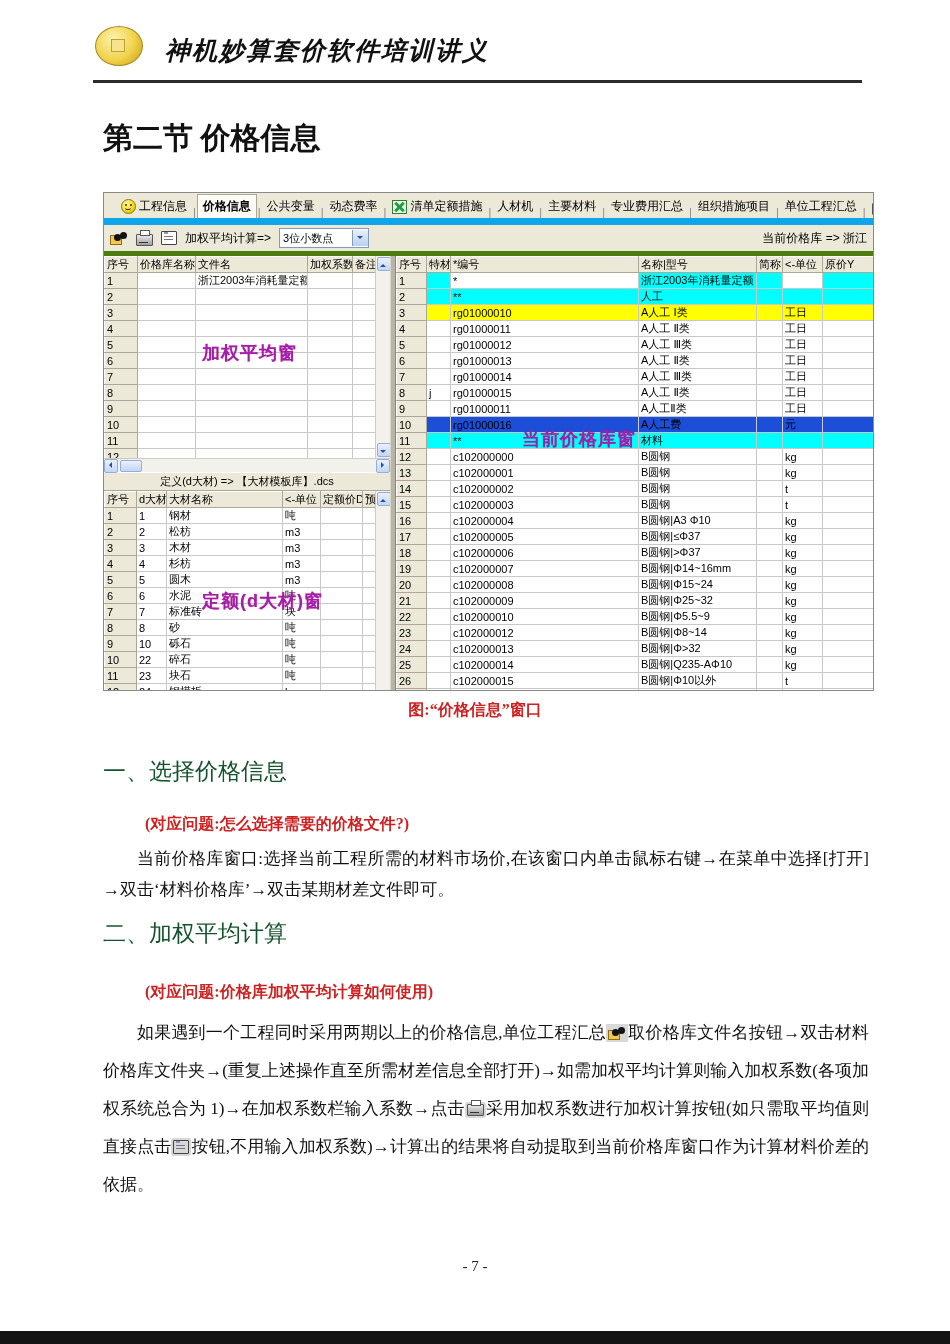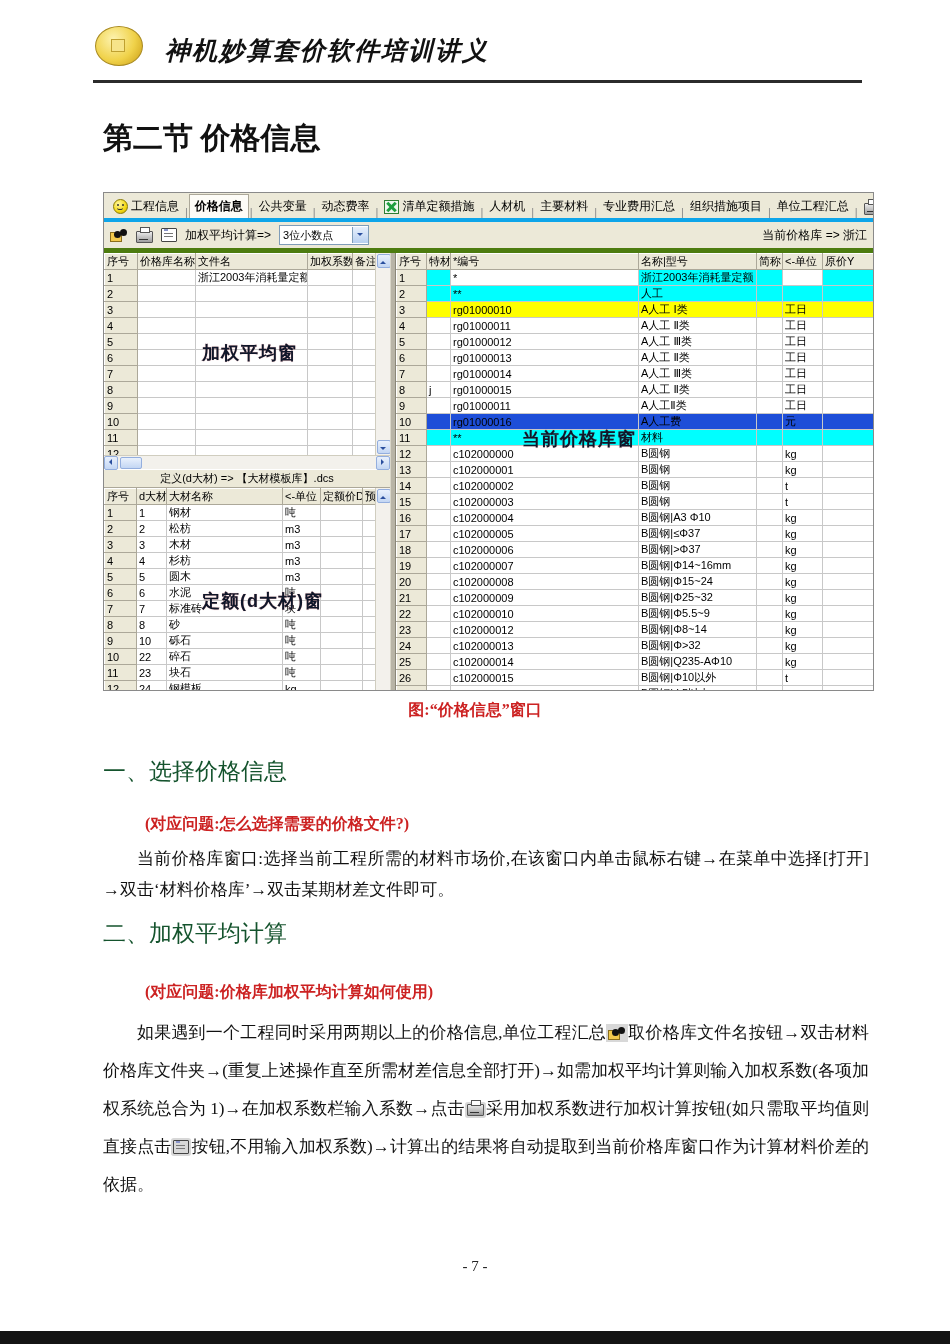--- a/index.html
+++ b/index.html
@@ -15,22 +15,22 @@
     background:#f6e48a;border:1px solid #bfa030;}
   .doc-title{position:absolute;left:56px;top:10px;font-size:25px;font-weight:bold;font-style:italic;
     letter-spacing:2px;color:#111;margin-left:16px;}
   .header-rule{position:absolute;left:93px;top:80px;width:769px;height:3px;background:#2b2b2b;}
   
   .section-title{position:absolute;left:103px;top:118px;font-size:30px;font-weight:bold;color:#111;}
   
   .app{position:absolute;left:103px;top:192px;width:769px;height:497px;background:#ece9d8;
     border:1px solid #8a8a8a;overflow:hidden;font-family:"Liberation Sans","DejaVu Sans",sans-serif;
     font-size:11px;color:#000;}
-  .tabbar{height:25px;display:flex;align-items:flex-end;background:#ece9d8;border-bottom:4px solid #0ea5e9;
-    padding-left:4px;white-space:nowrap;overflow:hidden;}
+  .tabbar{height:25px;display:flex;align-items:flex-end;background:#ece9d8;border-bottom:7px solid #0ea5e9;
+    padding-left:12px;white-space:nowrap;overflow:hidden;}
   .tab{display:inline-flex;align-items:center;gap:3px;padding:3px 5px;font-size:12px;cursor:default;}
   .tab.active{background:#fdfcf7;border:1px solid #aca899;border-bottom:none;font-weight:bold;}
   .tabsep{color:#8a8a8a;padding:0 1px;}
   .toolbar{height:26px;display:flex;align-items:center;gap:8px;padding:0 6px;background:#ece9d8;
     border-bottom:5px solid #4d7c0f;}
   .toolbar .lbl{font-size:12px;}
   .combo{display:flex;align-items:center;width:88px;height:18px;background:#fff;border:1px solid #7f9db9;}
   .combo .val{flex:1;padding-left:3px;font-size:11px;}
   .combo .btn{width:15px;height:16px;background:linear-gradient(#e7f0fc,#b8d0f0);border-left:1px solid #7f9db9;position:relative;}
   .combo .btn::after{content:"";position:absolute;left:4px;top:6px;border:3px solid transparent;border-top-color:#2a4f9e;}
@@ -55,21 +55,21 @@
   .sb-btn.right::after{content:"";position:absolute;left:4px;top:2px;border:3px solid transparent;border-left-color:#2a4f9e;}
   .hthumb{width:20px;height:10px;background:linear-gradient(#e9f1fd,#c3d6f3);border:1px solid #93aede;border-radius:2px;margin-left:2px;}
   .def-header{height:17px;line-height:17px;text-align:center;background:#ece9d8;border-top:1px solid #fff;
     border-bottom:1px solid #aca899;font-size:11px;}
   
   tr.r-cyan td:not(.seq){background:#00ffff;}
   tr.r-cyan1 td:nth-child(2),tr.r-cyan1 td:nth-child(4),tr.r-cyan1 td:nth-child(5),tr.r-cyan1 td:nth-child(7){background:#00ffff;}
   tr.r-yellow td:not(.seq){background:#ffff00;}
   tr.r-orange td:not(.seq){background:#1d4ed8;}
   
-  .annot{position:absolute;color:#0f172a;font-weight:bold;font-size:18px;letter-spacing:1px;
+  .annot{position:absolute;color:#a21caf;font-weight:bold;font-size:18px;letter-spacing:1px;
     font-family:"Liberation Sans","DejaVu Sans",sans-serif;text-shadow:0 0 1px rgba(204,17,17,.4);}
   
   .icn{display:inline-block;position:relative;vertical-align:middle;}
   .smiley-icon{width:13px;height:13px;border-radius:50%;
     background:radial-gradient(circle at 35% 30%,#fff7a0,#f4d813 60%,#c9a800);border:1px solid #8a7a00;}
   .smiley-icon::before{content:"";position:absolute;top:4px;left:3px;width:2px;height:2px;background:#333;
     box-shadow:5px 0 0 #333;border-radius:50%;}
   .smiley-icon::after{content:"";position:absolute;left:3px;top:6px;width:6px;height:3px;
     border-bottom:1px solid #333;border-radius:0 0 50% 50%;}
   .sheet-icon{width:13px;height:12px;background:#eef7ee;border:1px solid #2e7d32;}

